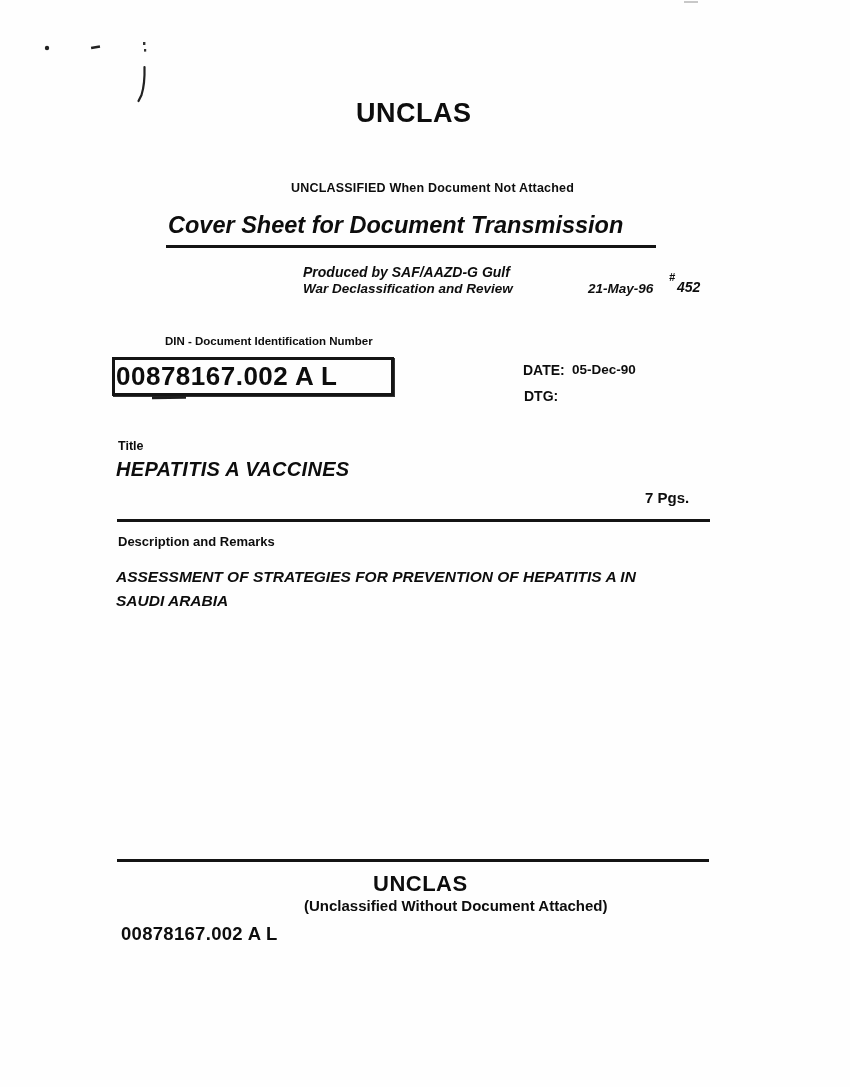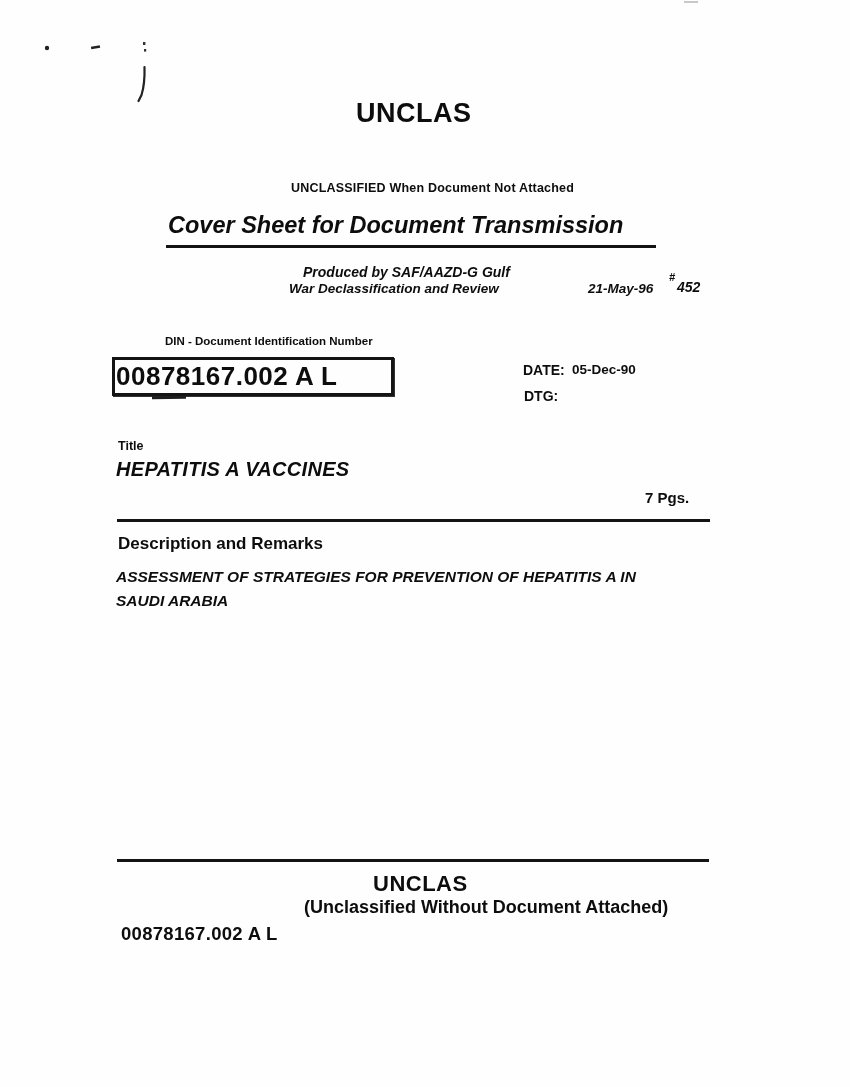--- a/index.html
+++ b/index.html
@@ -32,21 +32,21 @@
   }
   .cover-title {
     left: 166px; top: 212px;
     font-size: 23.5px;
     font-weight: bold; font-style: italic;
     padding: 0 10px 6px 2px;
     border-bottom: 3.5px solid #141414;
     min-width: 478px;
   }
   .produced-1 { left: 303px; top: 264px; font-size: 14px; }
-  .produced-2 { left: 289px; top: 281px; font-size: 13.5px; }
+  .produced-2 { left: 303px; top: 281px; font-size: 13.5px; }
   .produced-date { left: 588px; top: 281px; font-size: 13.5px; }
   .hash-mark { left: 669px; top: 271px; font-size: 11px; }
   .seq-num   { left: 677px; top: 279px; font-size: 14px; }
 
   .din-label { left: 117px; top: 335px; font-size: 11.5px; font-weight: bold; padding-left: 48px; }
   .din-box {
     left: 112px; top: 357px;
     width: 276px; height: 33px;
     border: 3px solid #141414;
     display: flex; align-items: center;
@@ -69,32 +69,32 @@
   .dtg-label  { left: 524px; top: 388px; font-size: 14px; font-weight: bold; }
 
   .title-label { left: 118px; top: 439px; font-size: 12.5px; font-weight: bold; }
   .doc-title   { left: 116px; top: 458px; font-size: 20px; font-weight: bold; font-style: italic; letter-spacing: 0.3px; }
   .pages-count { left: 645px; top: 489px; font-size: 15px; font-weight: bold; }
 
   .rule { position: absolute; background: #141414; }
   .rule-1 { left: 117px; top: 519px; width: 593px; height: 3px; }
   .rule-2 { left: 117px; top: 859px; width: 592px; height: 3px; }
 
-  .desc-label  { left: 118px; top: 534px; font-size: 17px; font-weight: bold; }
+  .desc-label  { left: 118px; top: 534px; font-size: 13px; font-weight: bold; }
   .desc-line-1 { left: 116px; top: 568px; font-size: 15.5px; font-weight: bold; font-style: italic; }
   .desc-line-2 { left: 116px; top: 592px; font-size: 15.5px; font-weight: bold; font-style: italic; }
 
   .unclas-bottom {
     left: 373px; top: 871px;
     font-size: 22px; font-weight: bold;
     letter-spacing: 0.5px;
   }
   .unclas-bottom-note {
     left: 304px; top: 897px;
-    font-size: 18px; font-weight: bold;
+    font-size: 15px; font-weight: bold;
   }
   .din-footer {
     left: 121px; top: 923px;
     font-size: 18.5px; font-weight: bold;
     letter-spacing: 0.3px;
   }
 
   .top-faint-mark {
     position: absolute;
     left: 684px; top: 1px;

